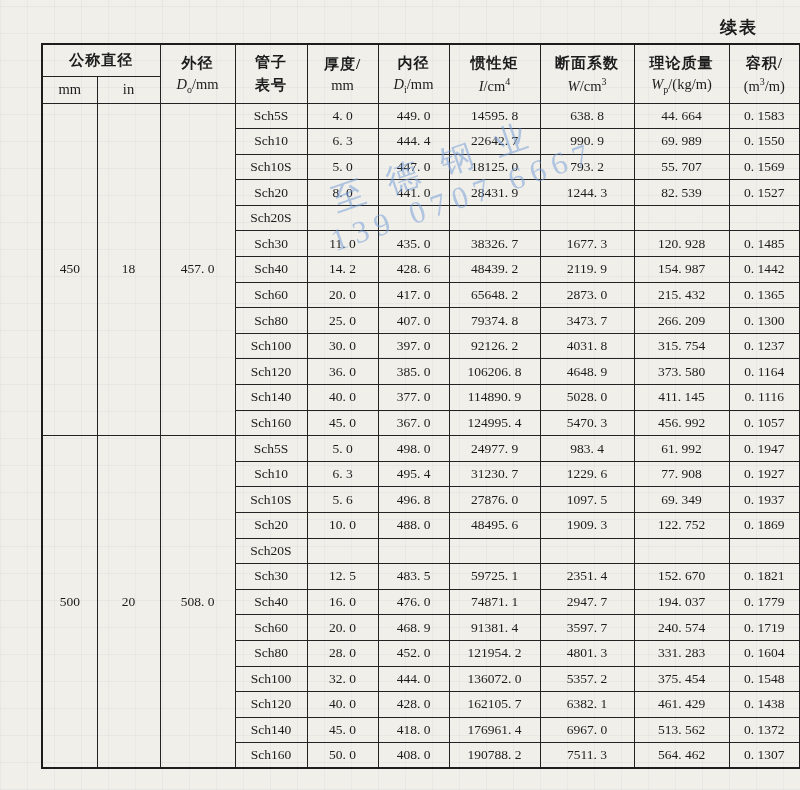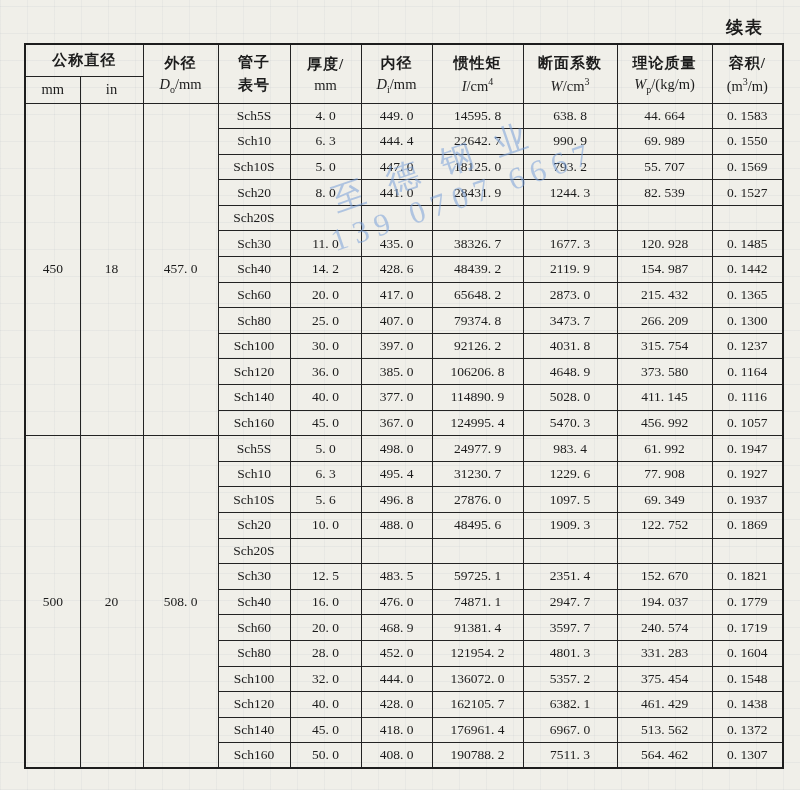--- a/index.html
+++ b/index.html
@@ -7,25 +7,25 @@
   body{
     position:relative; overflow:hidden;
     font-family:"Liberation Serif","DejaVu Serif",serif;
     color:#1c1c1c;
     background-color:#f0efe9;
     background-image:
       repeating-linear-gradient(0deg, rgba(150,160,175,.10) 0 1px, transparent 1px 27px),
       repeating-linear-gradient(90deg, rgba(150,160,175,.09) 0 1px, transparent 1px 27px);
   }
   .continued{
-    position:absolute; top:16px; right:36px;
+    position:absolute; top:16px; right:42px;
     font-size:17px; font-weight:700; letter-spacing:2px;
   }
   table.spec{
-    position:absolute; left:24px; top:43px;
+    position:absolute; left:41px; top:43px;
     width:759px; table-layout:fixed;
     border-collapse:collapse;
     background:transparent;
   }
   table.spec th, table.spec td{
     border:1.5px solid #232323;
     text-align:center; vertical-align:middle;
     font-size:13.5px;
     padding:0 2px;
     white-space:nowrap;

